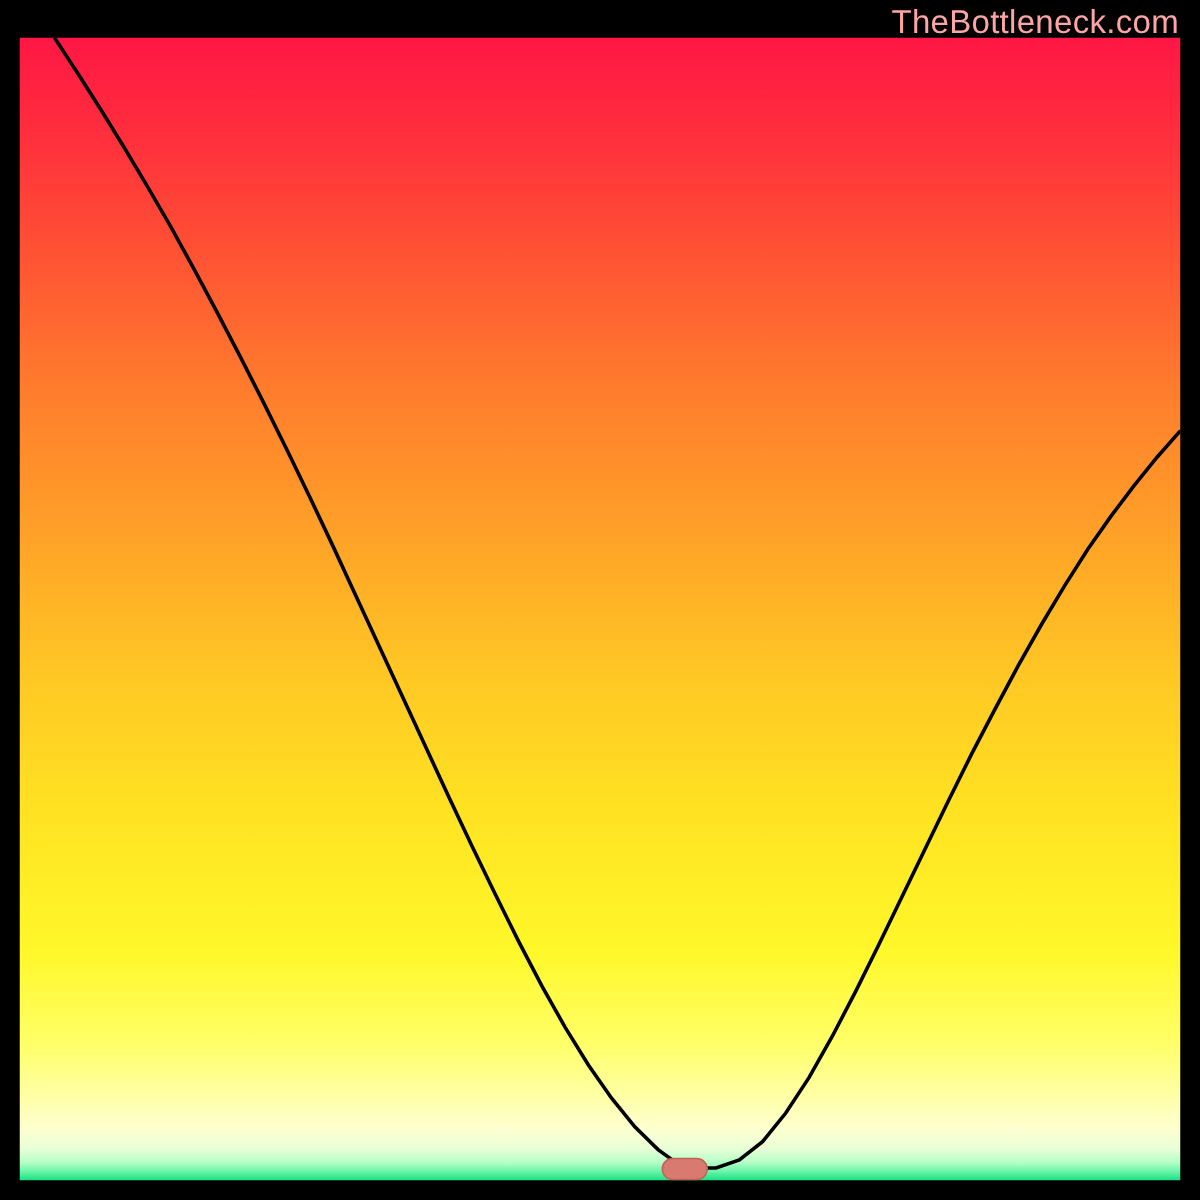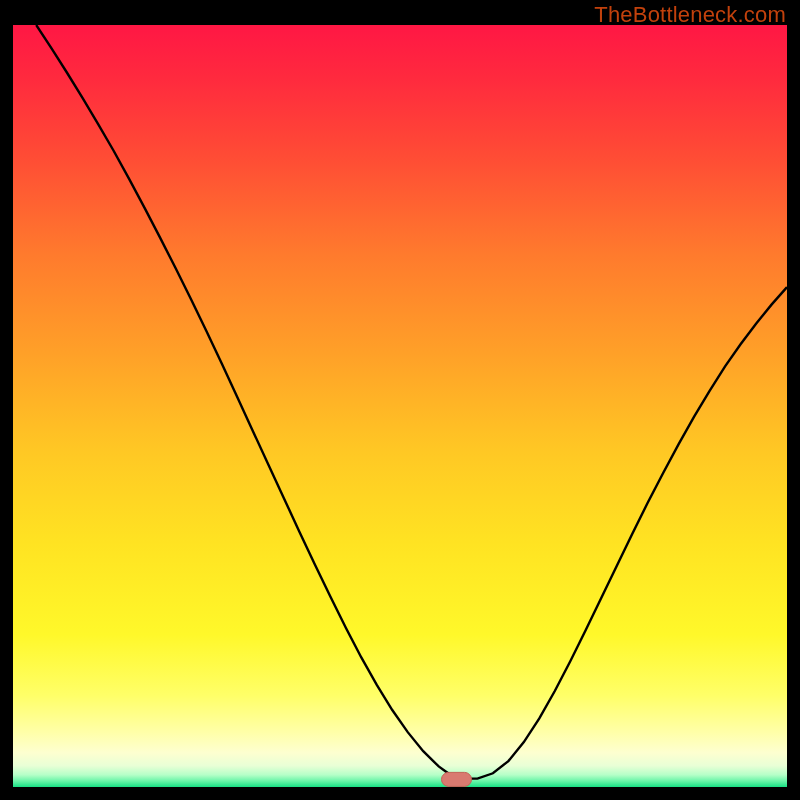--- a/index.html
+++ b/index.html
@@ -25,21 +25,21 @@
     width: 774px;
     height: 762px;
   }
   .watermark {
     position: absolute;
     top: 2px;
     right: 14px;
     font-family: Arial, Helvetica, sans-serif;
     font-size: 22px;
     font-weight: 400;
-    color: #c2410c;
+    color: #fca5a5;
     letter-spacing: 0.2px;
   }
   svg { display: block; }
 </style>
 </head>
 <body>
 
 <div class="frame">
   <svg class="plot" viewBox="0 0 774 762">
     <defs>

